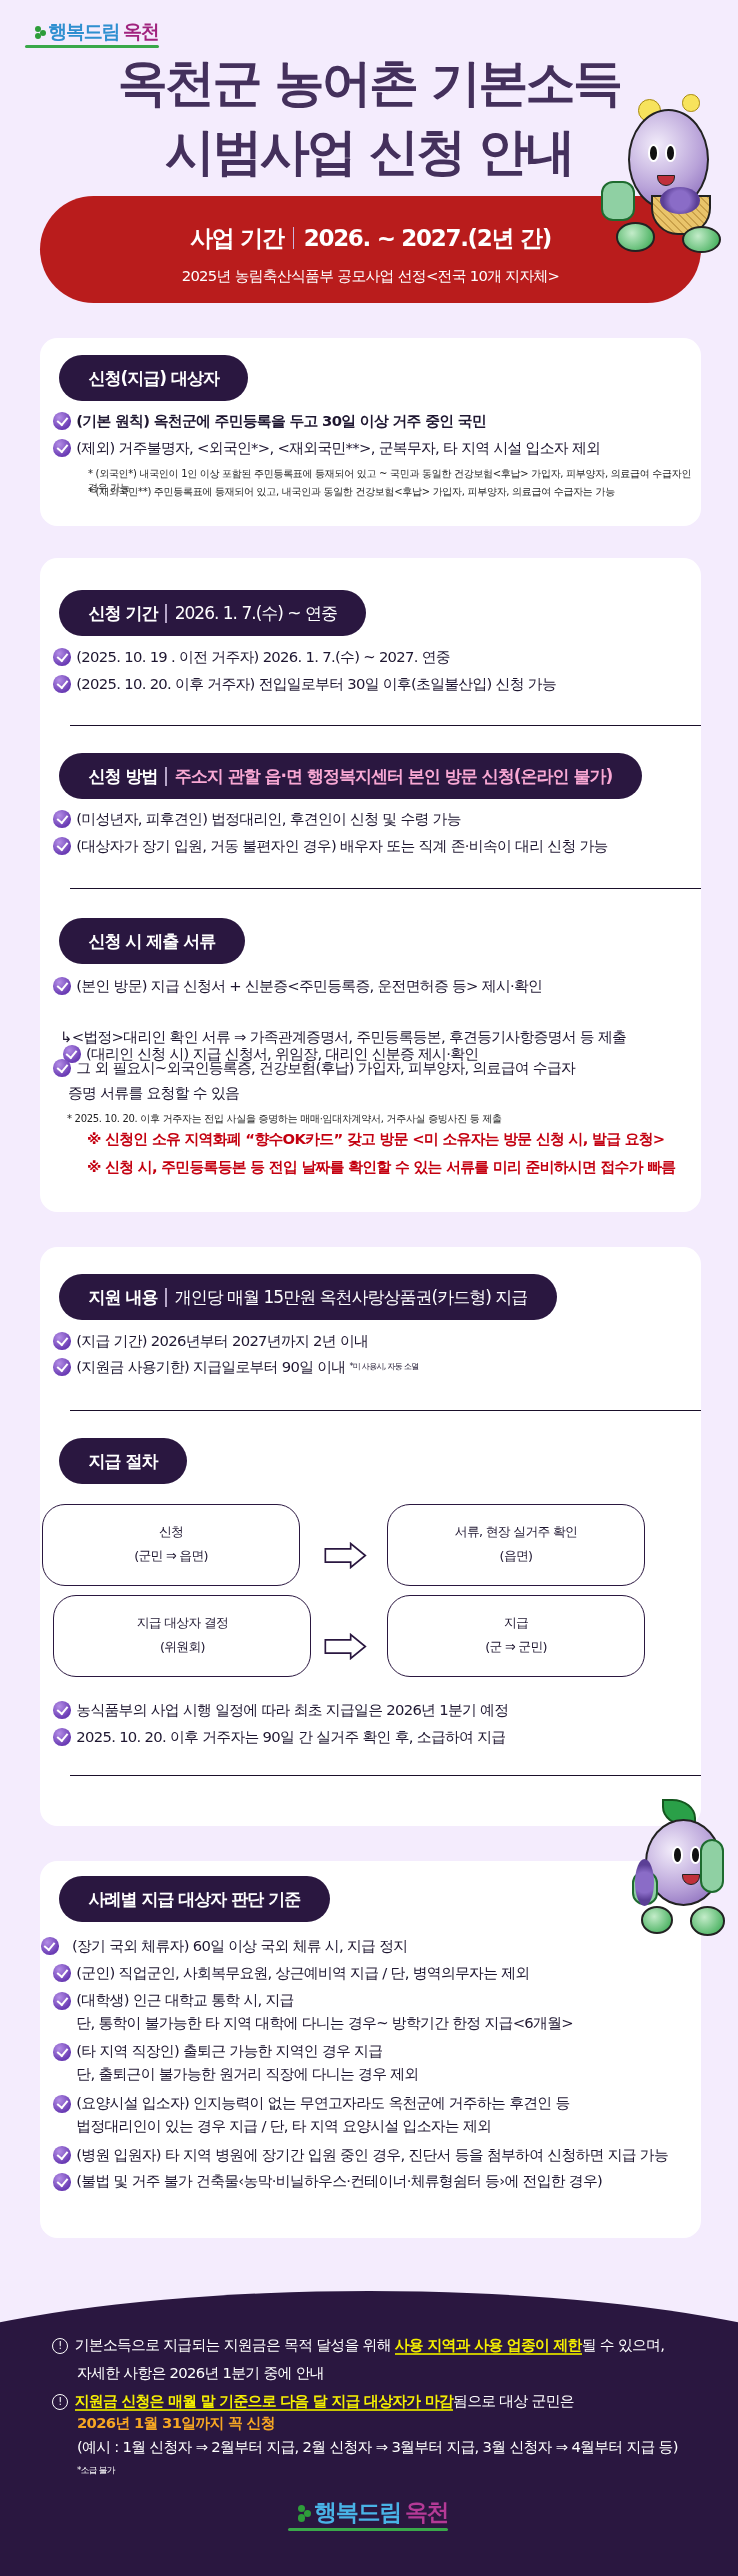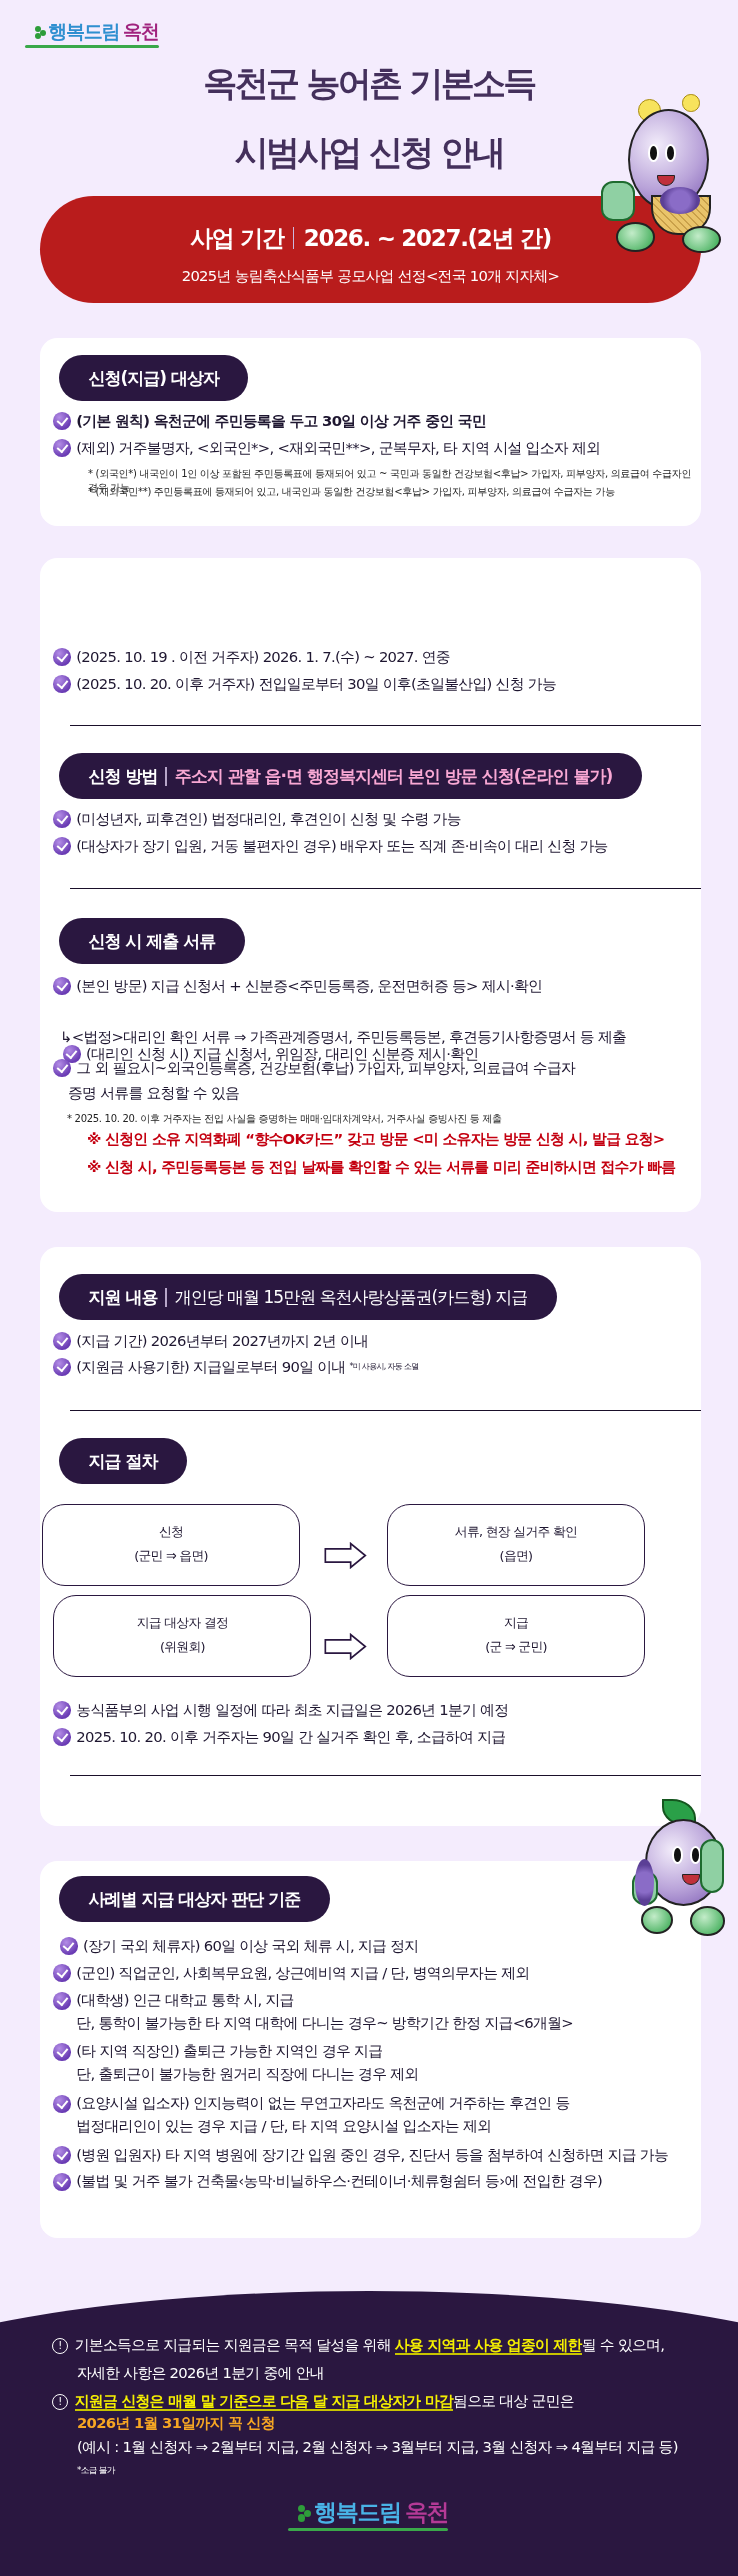--- a/index.html
+++ b/index.html
@@ -18,21 +18,21 @@
   
   .logo { display: flex; align-items: center; font-weight: bold; letter-spacing: -1.3px; padding-left: 15px; }
   .logo .clover { width: 12px; height: 14.8px; position: relative; margin-right: 1.3px; }
   .logo .clover span { position: absolute; width: 6px; height: 6px; background: #2e9d3a; border-radius: 50%; }
   .logo .w1 { color: #2f8fd0; }
   .logo .w2 { color: #a0237e; margin-left: 4px; }
   .logo .swoosh { position: absolute; left: 5.4px; right: 0; bottom: -2.7px; height: 2.7px; border-radius: 2.7px; background: #3aa84a; }
 
   .main-title {
     left: 0; width: 738px; text-align: center;
-    font-weight: bold; color: #44305c; font-size: 34px; line-height: 67px; letter-spacing: -2.7px;
+    font-weight: bold; color: #44305c; font-size: 50px; line-height: 67px; letter-spacing: -2.7px;
   }
 
   .period-band {
     left: 40px; top: 196px; width: 661px; height: 107px;
     background: #b91c1c; border-radius: 54px;
     color: #fff; text-align: center;
   }
   .period-band .line1 { margin-top: 27px; font-size: 23px; font-weight: bold; letter-spacing: -1.3px; }
   .period-band .sep { display: inline-block; width: 1.3px; height: 21.5px; background: #cbb8de; vertical-align: -2.7px; margin: 0 9.4px; }
   .period-band .line2 { margin-top: 13.4px; font-size: 14.8px; }
@@ -140,20 +140,25 @@
   </div>
   <div class="item" style="top:97px; left:13.4px;">
     <span class="check"></span>
     <span>(제외) 거주불명자, &lt;외국인*&gt;, &lt;재외국민**&gt;, 군복무자, 타 지역 시설 입소자 제외</span>
   </div>
   <div class="note" style="top:129px; left:48px;">* (외국인*) 내국인이 1인 이상 포함된 주민등록표에 등재되어 있고 ~ 국민과 동일한 건강보험&lt;후납&gt; 가입자, 피부양자, 의료급여 수급자인 경우 가능</div>
   <div class="note" style="top:147px; left:48px;">* (재외국민**) 주민등록표에 등재되어 있고, 내국인과 동일한 건강보험&lt;후납&gt; 가입자, 피부양자, 의료급여 수급자는 가능</div>
 </div>
 
 <div class="card" style="top:558px; height:654px;">
+  <div class="pill" style="top:32px;">
+    <span>신청 기간</span>
+    <span class="sep"></span>
+    <span class="light">2026. 1. 7.(수) ~ 연중</span>
+  </div>
   <div class="item" style="top:86px; left:13.4px;">
     <span class="check"></span>
     <span>(2025. 10. 19 . 이전 거주자) 2026. 1. 7.(수) ~ 2027. 연중</span>
   </div>
   <div class="item" style="top:113px; left:13.4px;">
     <span class="check"></span>
     <span>(2025. 10. 20. 이후 거주자) 전입일로부터 30일 이후(초일불산입) 신청 가능</span>
   </div>
   <div class="divider" style="top:167px;"></div>
 
@@ -247,21 +252,21 @@
     <span class="check"></span>
     <span>2025. 10. 20. 이후 거주자는 90일 간 실거주 확인 후, 소급하여 지급</span>
   </div>
   <div class="divider" style="top:528px;"></div>
 </div>
 
 <div class="card" style="top:1861px; height:377px;">
   <div class="pill" style="top:15.4px;">
     <span>사례별 지급 대상자 판단 기준</span>
   </div>
-  <div class="item" style="top:72px; left:20px;">
+  <div class="item" style="top:72px; left:1px;gap:8px;">
     <span class="check"></span>
     <span>(장기 국외 체류자) 60일 이상 국외 체류 시, 지급 정지</span>
   </div>
   <div class="item" style="top:99px; left:13.4px;">
     <span class="check"></span>
     <span>(군인) 직업군인, 사회복무요원, 상근예비역 지급 / 단, 병역의무자는 제외</span>
   </div>
   <div class="item" style="top:127px; left:13.4px; line-height:23px;">
     <span class="check"></span>
     <div>

